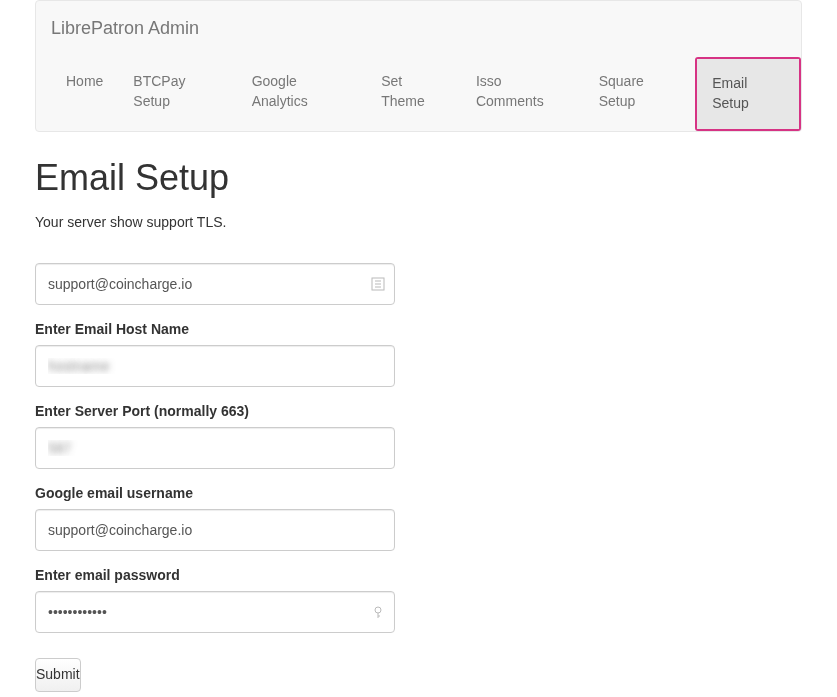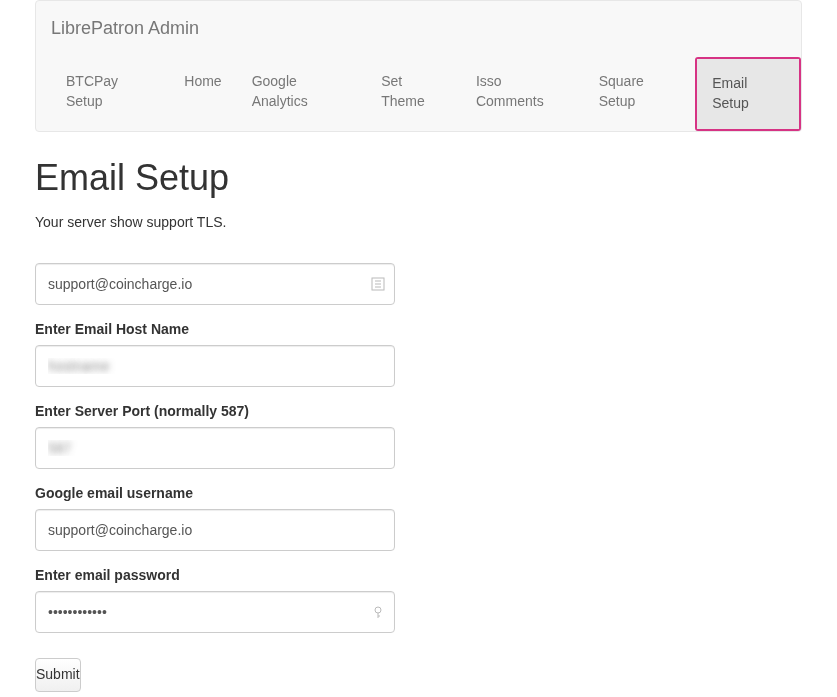--- a/index.html
+++ b/index.html
@@ -126,24 +126,24 @@
     }
   </style>
 </head>
 <body>
 
 <div class="container">
   <nav class="navbar">
     <a class="navbar-brand">LibrePatron Admin</a>
     <ul class="navbar-nav">
       <li>
+          <a>Home</a>
+        </li>
+      <li>
           <a>BTCPay Setup</a>
-        </li>
-      <li>
-          <a>Home</a>
         </li>
       <li>
           <a>Google Analytics</a>
         </li>
       <li>
           <a>Set Theme</a>
         </li>
       <li>
           <a>Isso Comments</a>
         </li>
@@ -171,21 +171,21 @@
         </svg>
       </div>
     </div>
 
     <div class="form-group">
       <label>Enter Email Host Name</label>
       <input type="text" class="form-control blurred" value="hostname" style="">
     </div>
 
     <div class="form-group">
-      <label>Enter Server Port (normally 587)</label>
+      <label>Enter Server Port (normally 663)</label>
       <input type="text" class="form-control blurred" value="587" style="">
     </div>
 
     <div class="form-group">
       <label>Google email username</label>
       <input type="text" class="form-control" value="support@coincharge.io" style="">
     </div>
 
     <div class="form-group">
       <label>Enter email password</label>

